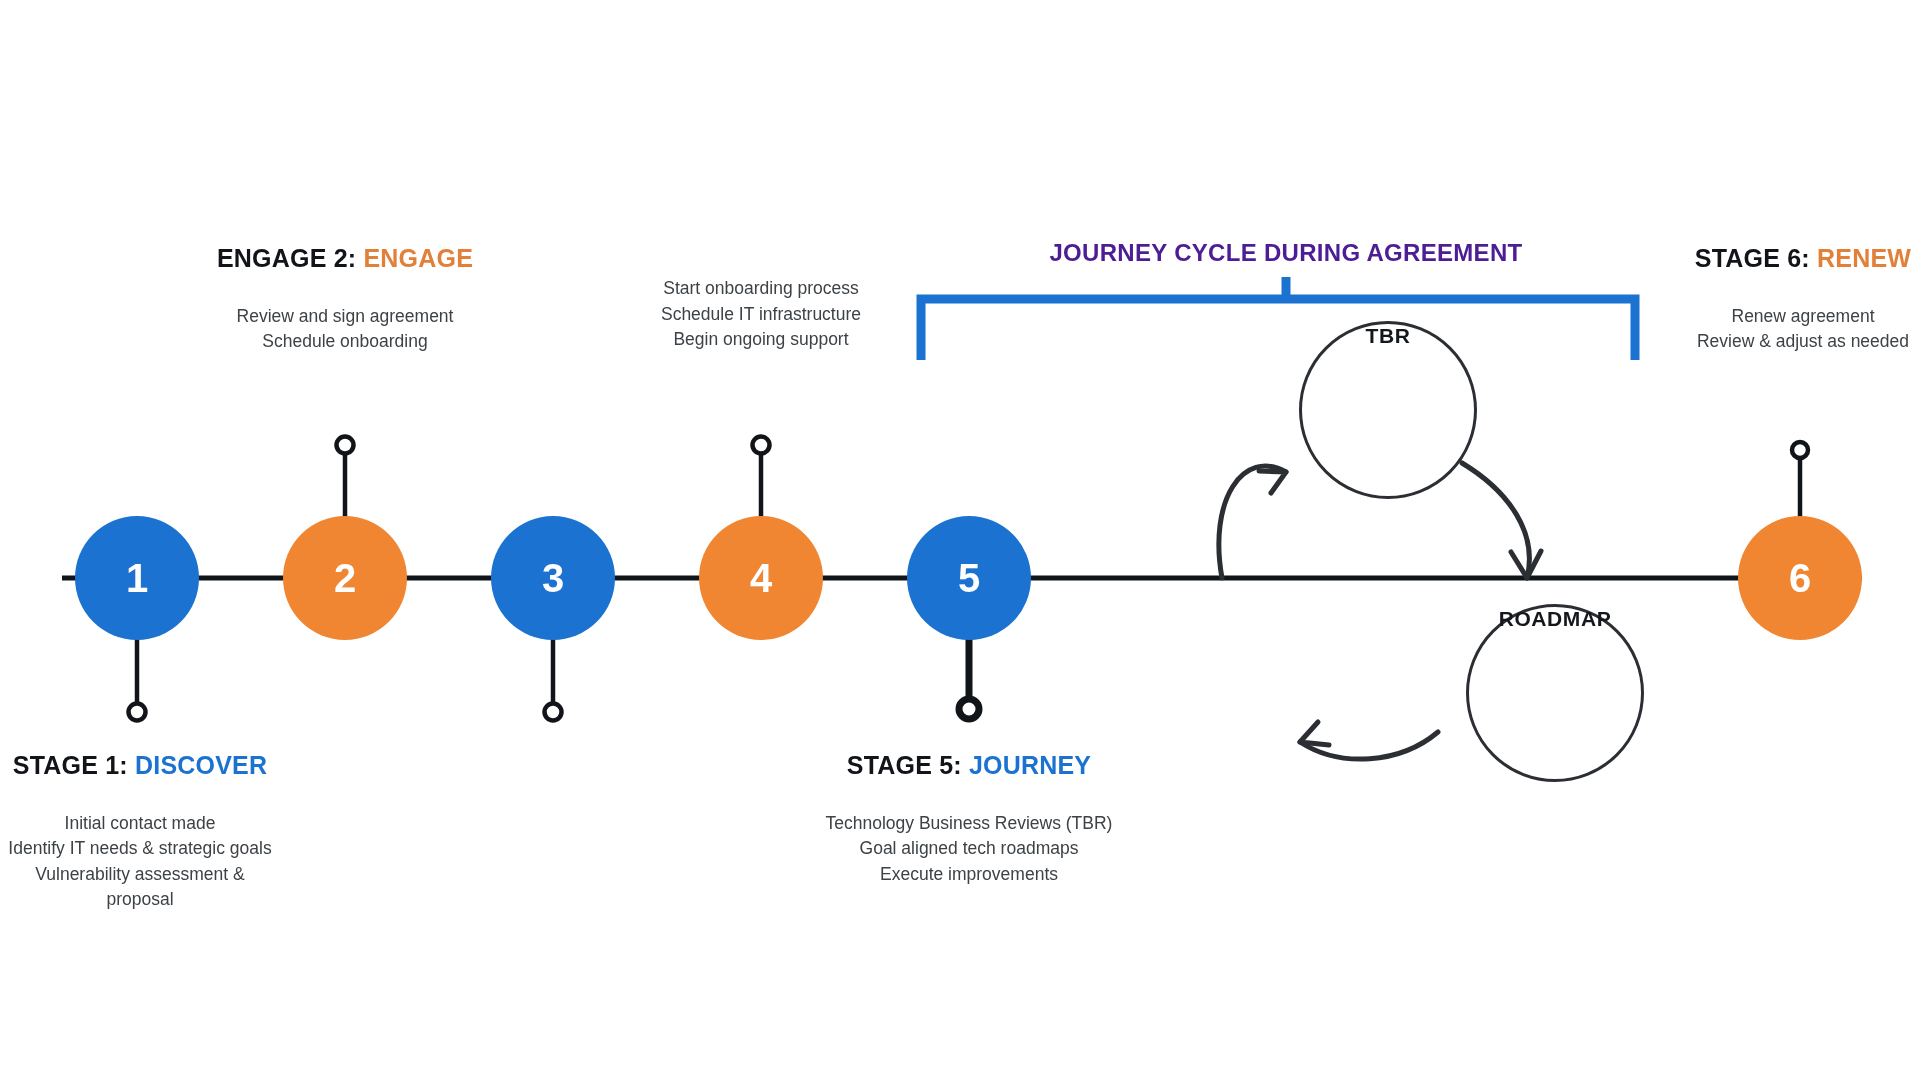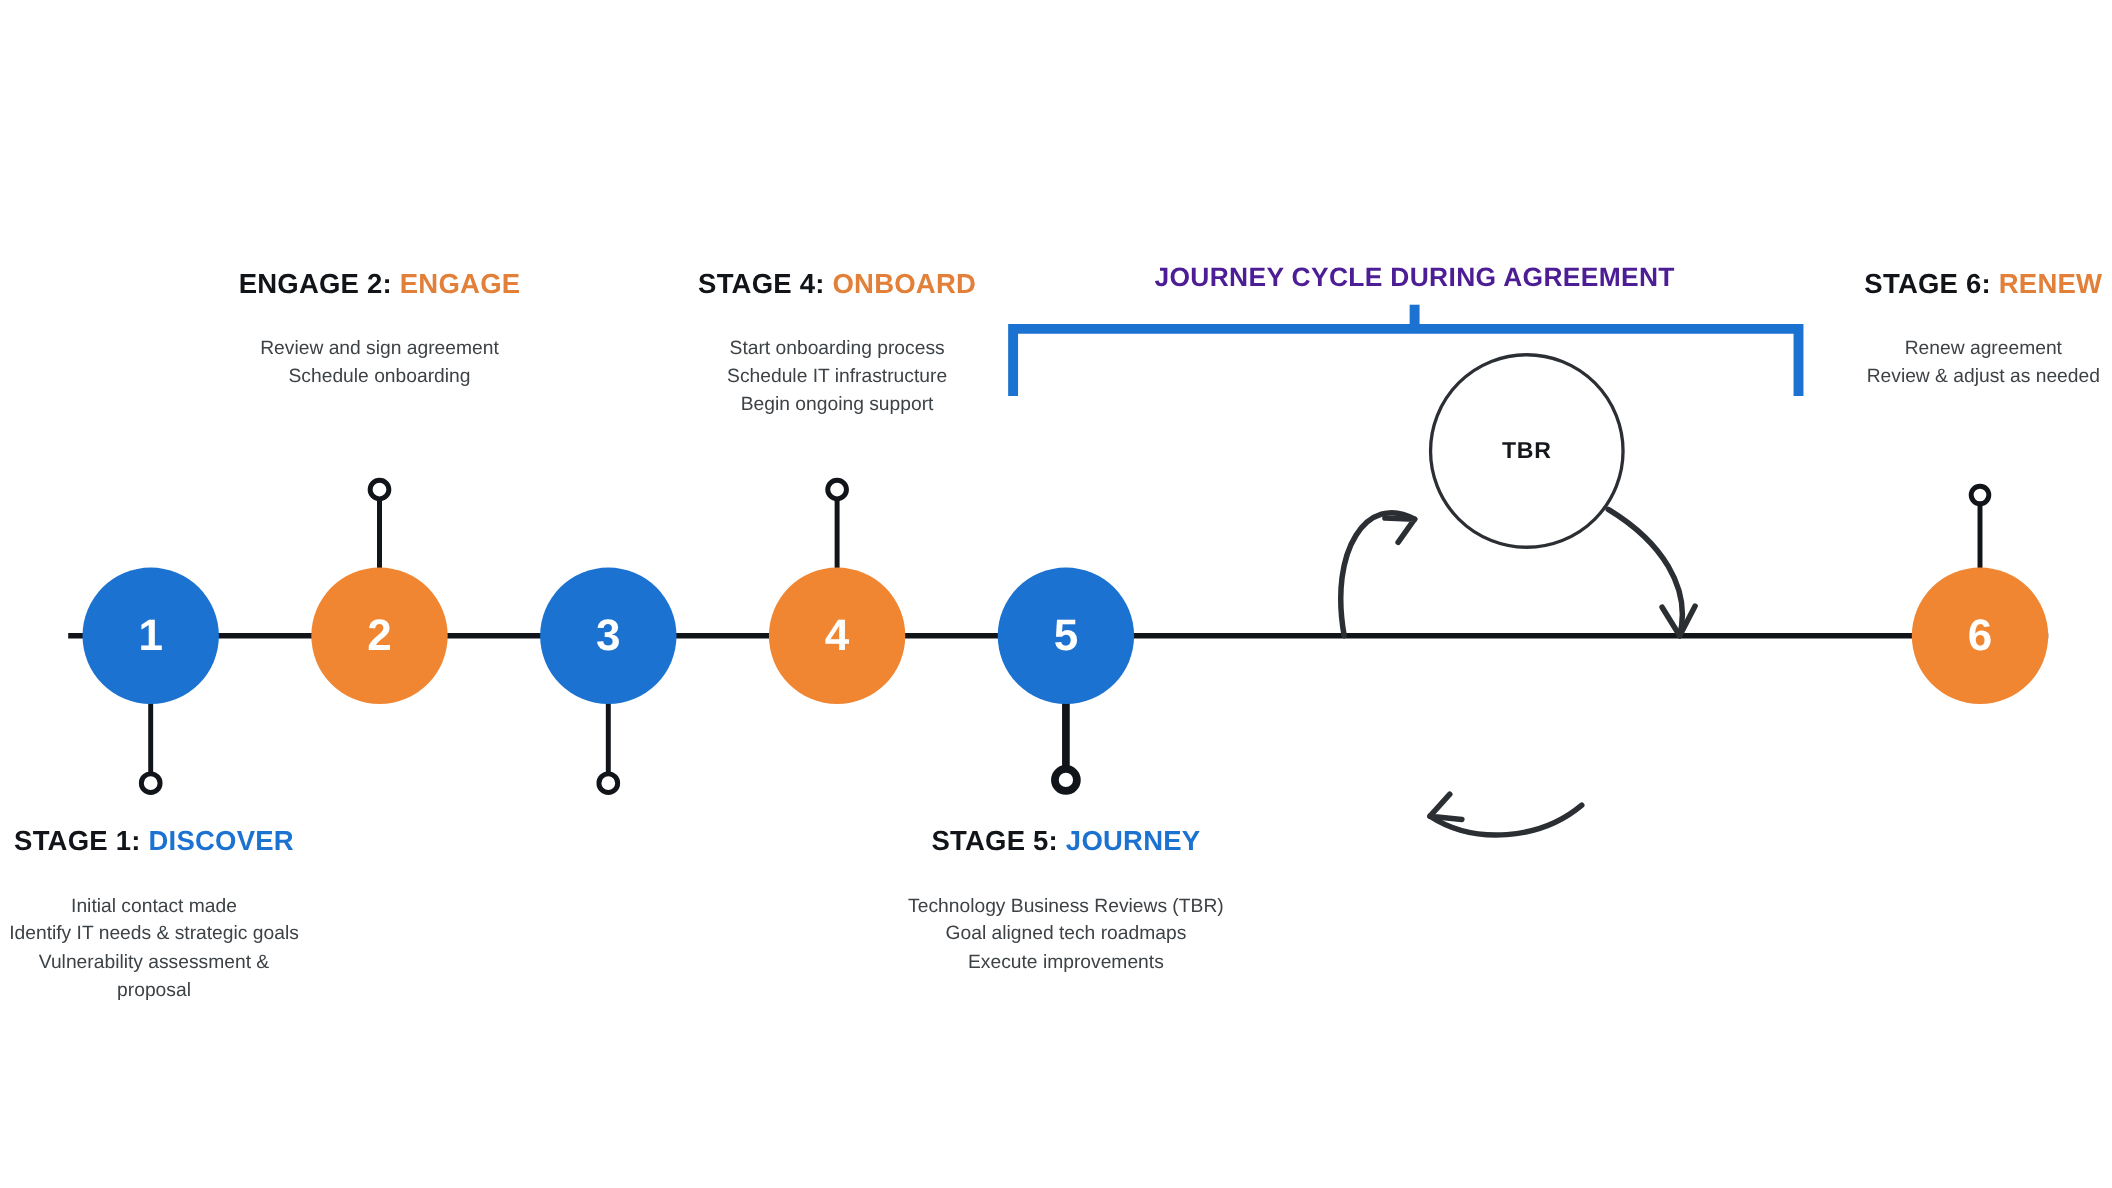--- a/index.html
+++ b/index.html
@@ -44,21 +44,21 @@
     color:#ffffff;
     font-size:40px;
     font-weight:bold;
     line-height:1;
   }
   .cyc-circle{
     position:absolute;
     border-radius:50%;
     border:3px solid #2b2f33;
     background:#ffffff;
-    display:flex;align-items:center;justify-content:center;
+    display:flex;justify-content:center;
     color:#14181c;
     font-weight:bold;
     font-size:21px;
     letter-spacing:0.6px;
   }
   .bracket-title{
     position:absolute;
     font-size:24px;
     font-weight:bold;
     color:#4c1d95;
@@ -140,20 +140,23 @@
   </div>
   <div class="num-circle" style="left:907px; top:516px; background:#1B72D0;">
     <span>5</span>
   </div>
   <div class="num-circle" style="left:1738px; top:516px; background:#F08632;">
     <span>6</span>
   </div>
 
   <div class="cyc-circle" style="left:1299px; top:321px; width:172px; height:172px;">
     <span>TBR</span>
+  </div>
+  <div class="cyc-circle" style="left:1466px; top:604px; width:172px; height:172px;">
+    <span>ROADMAP</span>
   </div>
 
   <div class="bracket-title ta-center" style="left:916px; top:239px; width:740px;">JOURNEY CYCLE DURING AGREEMENT</div>
 
   <div class="label-block ta-center" style="left:-25px; top:752px; width:330px;">
     <div class="stage-title">
       <span>STAGE 1:</span>
       <span class="accent-blue">DISCOVER</span>
     </div>
     <div class="stage-desc">Initial contact made
@@ -166,24 +169,20 @@
     <div class="stage-title">
       <span>ENGAGE 2:</span>
       <span class="accent-orange">ENGAGE</span>
     </div>
     <div class="stage-desc">Review and sign agreement
 Schedule onboarding</div>
   </div>
 
 
   <div class="label-block ta-center" style="left:596px; top:245px; width:330px;">
-    <div class="stage-title">
-      <span>STAGE 4:</span>
-      <span class="accent-orange">ONBOARD</span>
-    </div>
     <div class="stage-desc">Start onboarding process
 Schedule IT infrastructure
 Begin ongoing support</div>
   </div>
 
   <div class="label-block ta-center" style="left:804px; top:752px; width:330px;">
     <div class="stage-title">
       <span>STAGE 5:</span>
       <span class="accent-blue">JOURNEY</span>
     </div>

